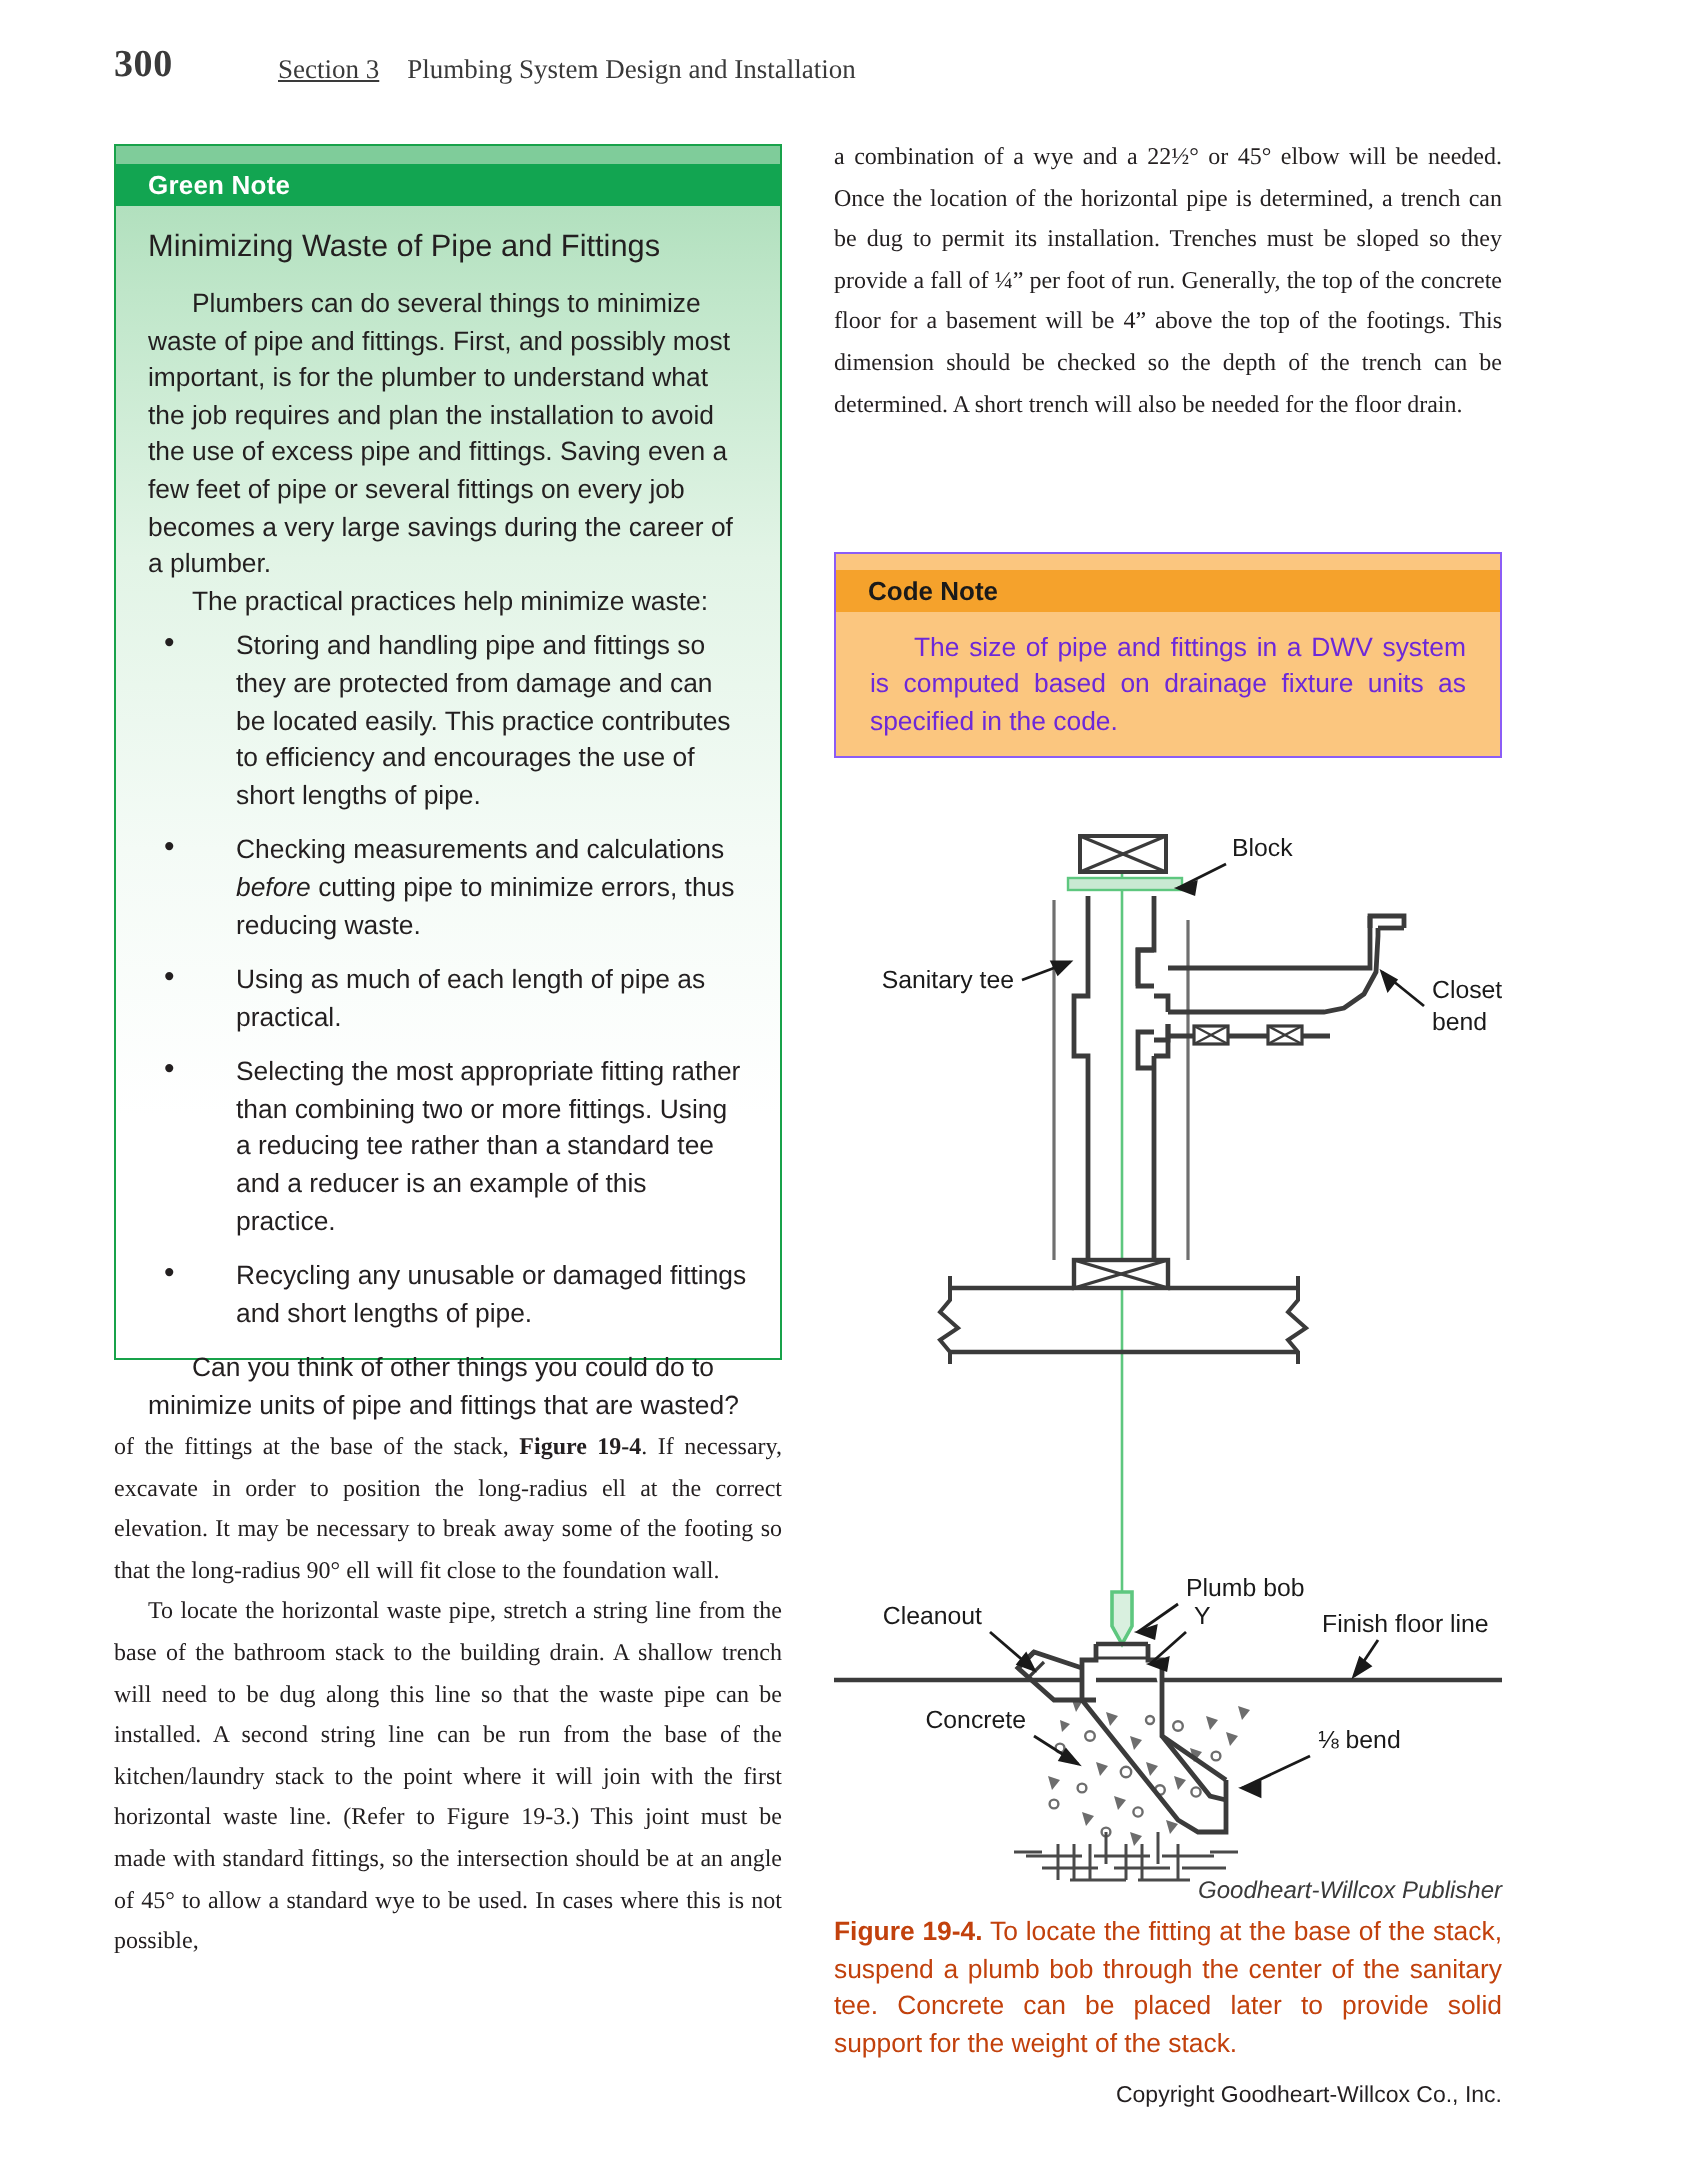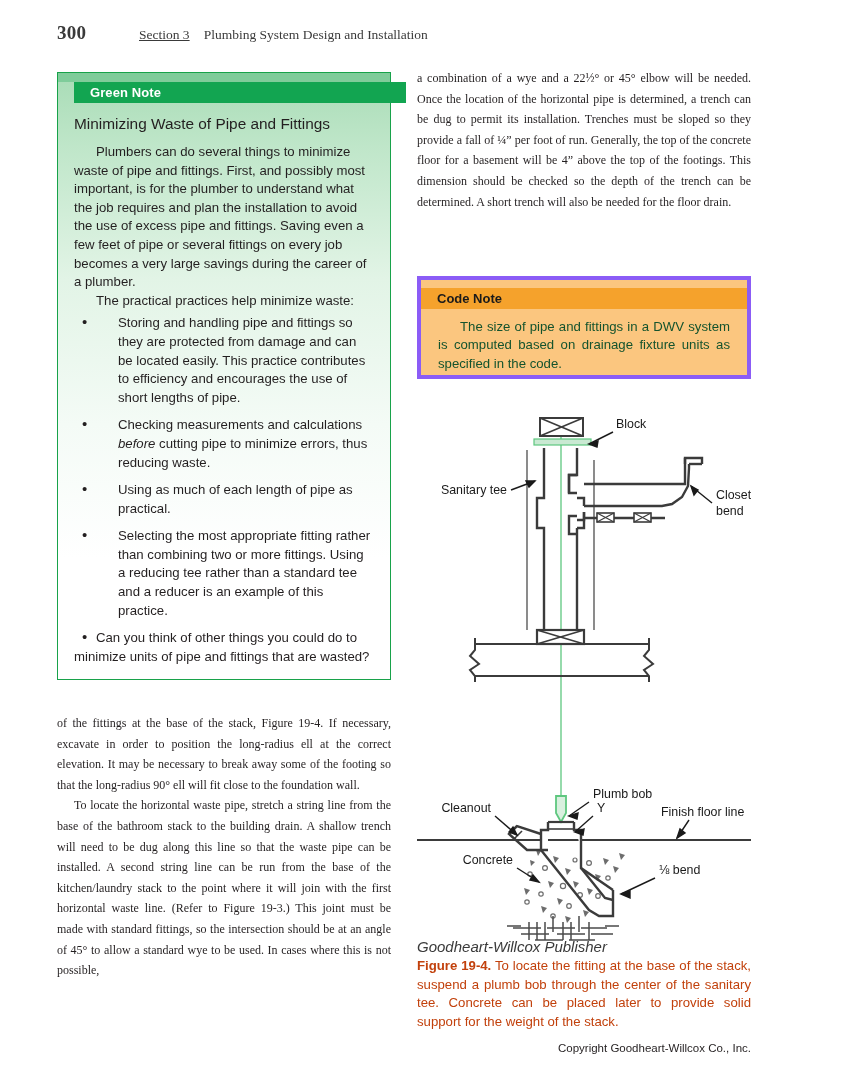--- a/index.html
+++ b/index.html
@@ -54,42 +54,42 @@
   .bodytext {
     font-family: "Liberation Serif", serif;
     font-size: 12px;
     line-height: 20.6px;
     text-align: justify;
     text-justify: inter-word;
     color: #231f20;
   }
   .bodytext p { margin: 0; }
   .bodytext p.indent { text-indent: 17px; }
-  .bodytext b { font-weight: normal; }
+  .bodytext b { font-weight: bold; }
 
   
   #green-note {
     position: absolute;
     left: 57px;
     top: 72px;
     width: 334px;
     height: 608px;
     border: 1px solid #18a24a;
     background: linear-gradient(to bottom, #a8dcb6 0%, #bfe6c9 12%, #e2f4e6 34%, #f4fbf6 58%, #ffffff 80%, #ffffff 100%);
   }
   #green-note-topstrip {
     position: absolute;
     left: 0; top: 0;
     width: 100%;
     height: 9px;
     background: #7fcc9a;
   }
   #green-note-header {
     position: absolute;
-    left: 16px; top: 9px;
+    left: 0; top: 9px;
     width: 100%;
     height: 21px;
     background: #12a551;
     text-align: right;
   }
   #green-note-header span {
     position: absolute;
     left: 16px; top: 3px;
     font-family: "Liberation Sans", sans-serif;
     font-size: 13px;
@@ -136,21 +136,21 @@
   .gn-list li i { font-style: italic; }
   #gn-closing { margin-top: 4px; text-indent: 22px; }
 
   
   #code-note {
     position: absolute;
     left: 417px;
     top: 276px;
     width: 334px;
     height: 103px;
-    border: 4px solid #8b5cf6;
+    border: 1px solid #8b5cf6;
     background: #fbc67f;
   }
   #code-note-topstrip {
     position: absolute;
     left: 0; top: 0;
     width: 100%;
     height: 8px;
     background: #fbc67f;
   }
   #code-note-header {
@@ -170,21 +170,21 @@
   }
   #code-note-body {
     position: absolute;
     left: 0; top: 29px;
     width: 100%;
     padding: 9px 17px 0 17px;
     font-family: "Liberation Sans", sans-serif;
     font-size: 13.2px;
     line-height: 18.4px;
     text-align: justify;
-    color: #14532d;
+    color: #6d28d9;
   }
   #code-note-body p { margin: 0; text-indent: 22px; }
 
   
   #right-paragraph {
     top: 68px;
   }
 
   
   #left-lower {
@@ -197,23 +197,24 @@
     left: 417px;
     top: 398px;
     width: 334px;
     height: 545px;
   }
   #figure-svg { display: block; }
   #figure-credit {
     position: absolute;
     left: 0; top: 540px;
     width: 334px;
+    text-align: right;
     font-family: "Liberation Sans", sans-serif;
     font-style: italic;
-    font-size: 15px;
+    font-size: 12px;
     color: #3a3a3a;
   }
   #figure-caption {
     position: absolute;
     left: 417px;
     top: 957px;
     width: 334px;
     font-family: "Liberation Sans", sans-serif;
     font-size: 13.2px;
     line-height: 18.6px;
@@ -265,20 +266,21 @@
       <li>
         <span class="bullet">•</span>
         <span>Using as much of each length of pipe as practical.</span>
       </li>
       <li>
         <span class="bullet">•</span>
         <span>Selecting the most appropriate fitting rather than combining two or more fittings. Using a reducing tee rather than a standard tee and a reducer is an example of this practice.</span>
       </li>
       <li>
         <span class="bullet">•</span>
+        <span>Recycling any unusable or damaged fittings and short lengths of pipe.</span>
       </li>
     </ul>
     <p id="gn-closing">Can you think of other things you could do to minimize units of pipe and fittings that are wasted?</p>
   </div>
 </div>
 
 <div class="col-right bodytext" id="right-paragraph">
   <p>a combination of a wye and a 22½° or 45° elbow will be needed. Once the location of the horizontal pipe is determined, a trench can be dug to permit its installation. Trenches must be sloped so they provide a fall of ¼” per foot of run. Generally, the top of the concrete floor for a basement will be 4” above the top of the footings. This dimension should be checked so the depth of the trench can be determined. A short trench will also be needed for the floor drain.</p>
 </div>
 

